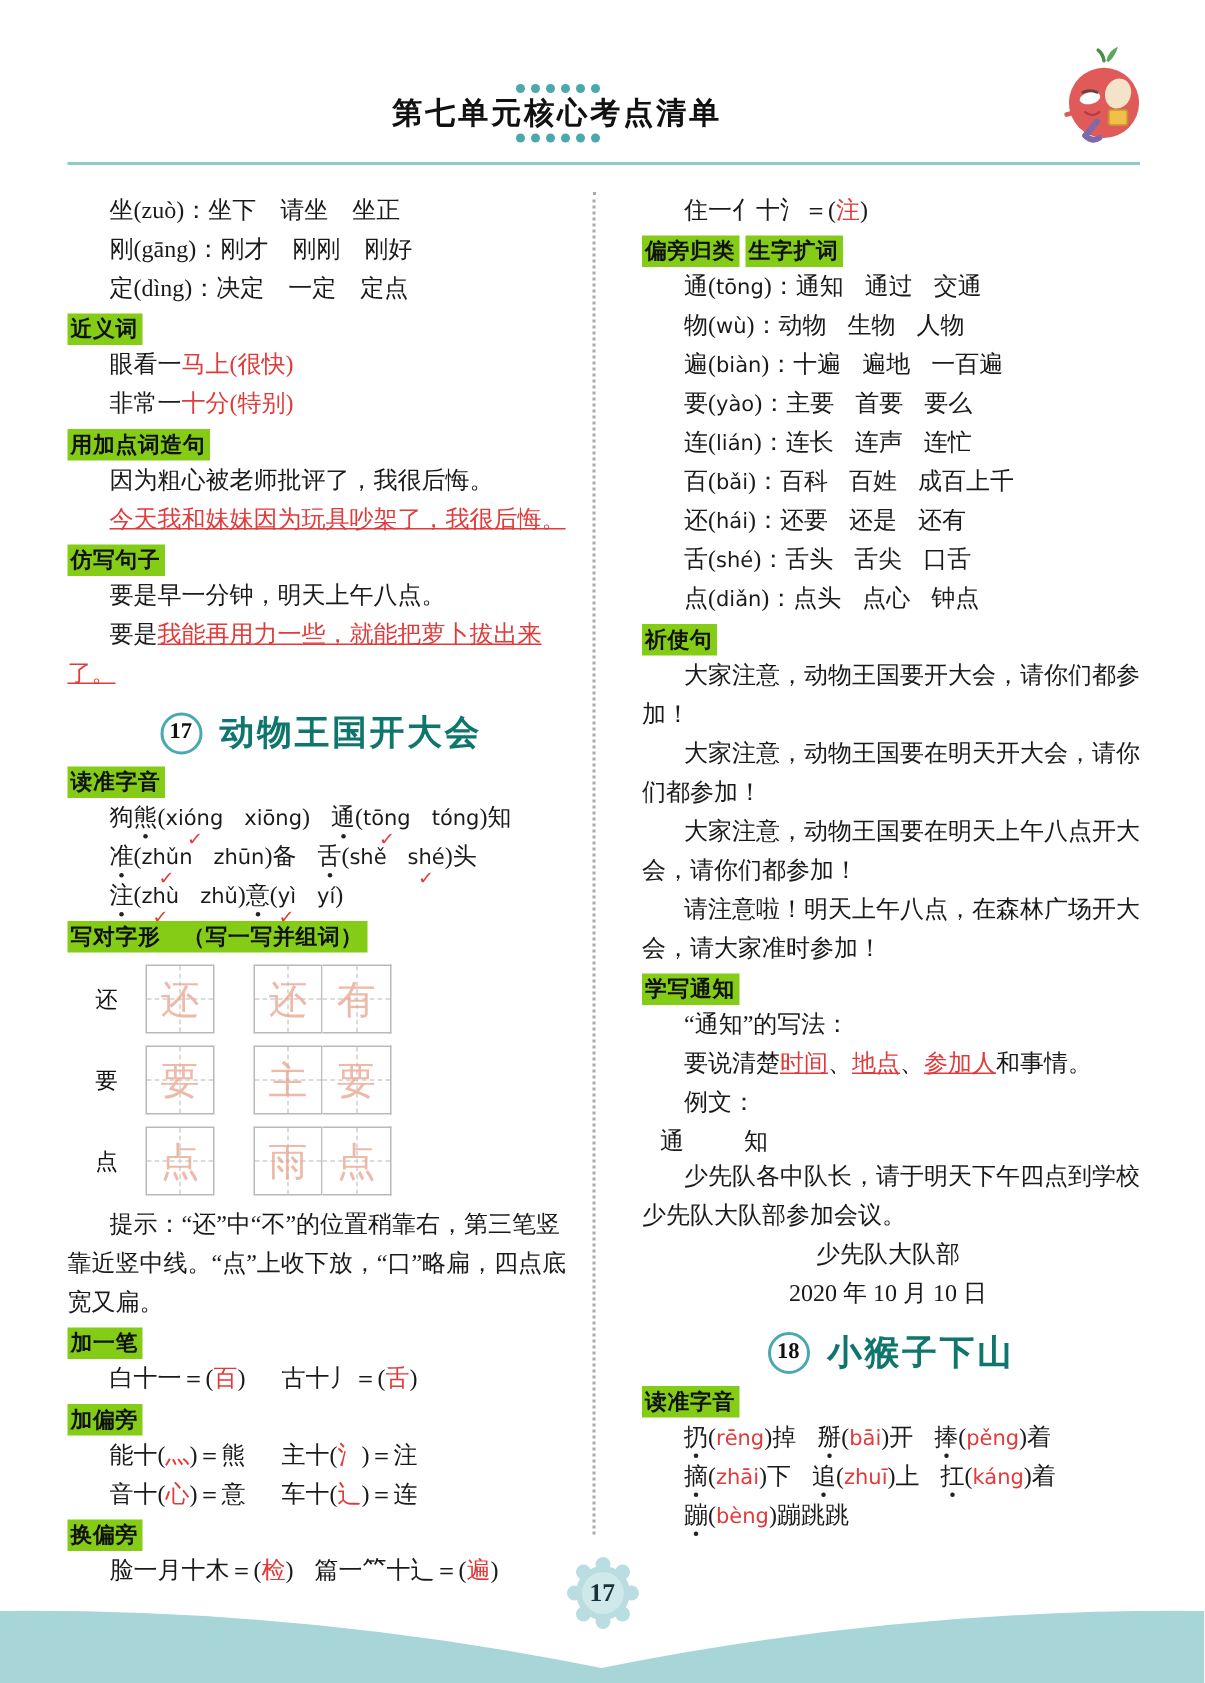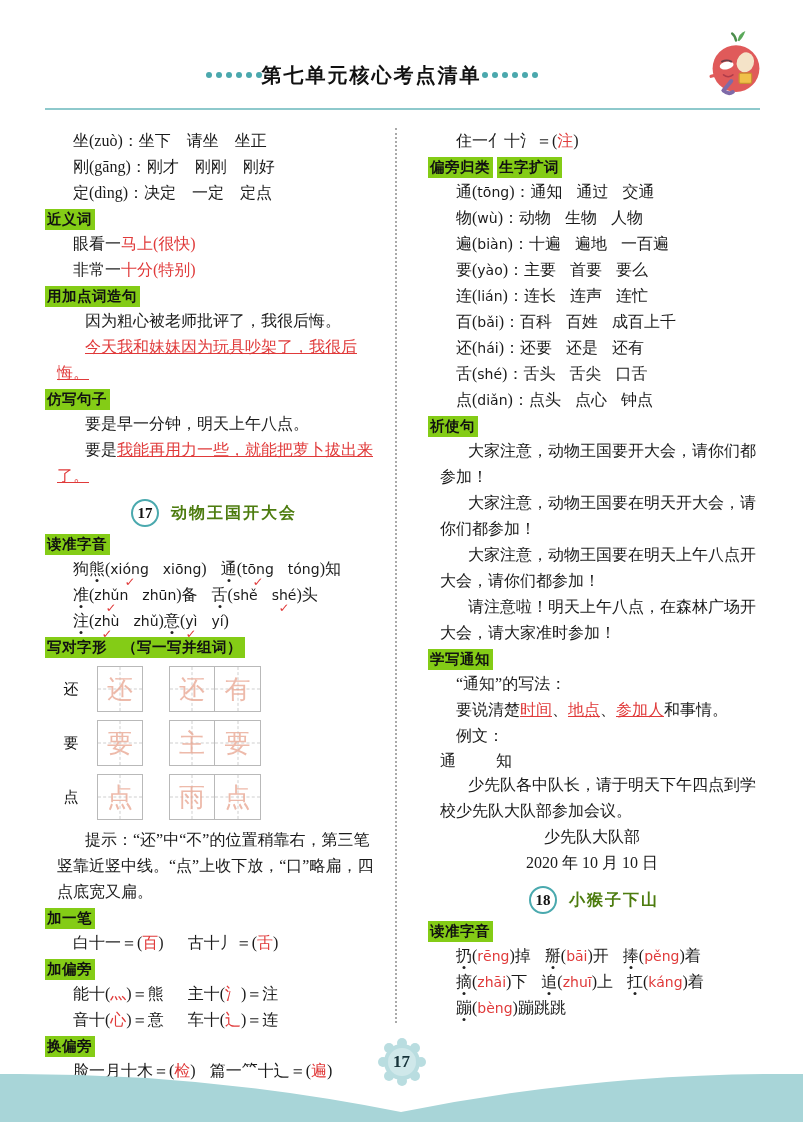--- a/index.html
+++ b/index.html
@@ -13,21 +13,21 @@
     overflow: hidden;
   }
   .page { position:relative; width:803px; height:1122px; }
 
   
   .header {
     position:absolute; left:0; top:52px; width:803px; height:46px;
   }
   .header-title-wrap {
     display:flex; align-items:center; justify-content:center; 
-    height:46px; padding-right:60px;
+    height:46px; padding-right:60px;flex-direction:column;
   }
   .dots { display:flex; gap:4px; align-items:center; }
   .dots i { width:6px; height:6px; border-radius:50%; background:#4ba8ad; display:block; }
   .header-title {
     font-family:"Liberation Serif","DejaVu Serif",serif;
     font-weight:bold; font-size:20px; letter-spacing:2px; color:#111;
   }
   .header-rule {
     position:absolute; left:45px; top:108px; width:715px; height:2px;
     background:#8ec9cc;
@@ -51,21 +51,21 @@
     font-family:"Liberation Sans","DejaVu Sans",sans-serif;
     font-weight:bold; font-size:14.5px; color:#111;
     background:#84cc16;
     display:inline-block; padding:1px 3px 1px 2px;
     margin:3px 0 1px 0; letter-spacing:0.5px;
   }
   .line {
     font-size:16px; line-height:26px; margin:0; padding-left:28px;
     white-space:nowrap;
   }
-  .line.wrap { white-space:normal; padding-left:0; text-indent:28px; line-height:26px;margin-left:12px; }
+  .line.wrap { white-space:normal; padding-left:0; text-indent:28px; line-height:26px; }
   .py { font-family:"DejaVu Sans","Liberation Sans",sans-serif; font-size:14px; }
   .red { color:#e03a3a; }
   .redu { color:#e03a3a; text-decoration:underline; }
   .blacku { }
   .sp { display:inline-block; width:14px; }
   .sp2 { display:inline-block; width:24px; }
 
   
   .dotted { position:relative; }
   .dotted::after {
@@ -87,21 +87,21 @@
     gap:12px; margin:10px 0 4px 0;
   }
   .lesson-num {
     width:28px; height:28px; border-radius:50%;
     border:2.5px solid #4aa9ae; background:#fff;
     display:flex; align-items:center; justify-content:center;
     font-family:"Liberation Serif",serif; font-weight:bold; font-size:15px; color:#111;
   }
   .lesson-title {
     font-family:"Liberation Serif","DejaVu Serif",serif;
-    font-weight:bold; font-size:16px; letter-spacing:2px; color:#4d7c0f;
+    font-weight:bold; font-size:23px; letter-spacing:2px; color:#0f766e;
   }
 
   
   .grid-area { margin:6px 0 4px 0; }
   .grid-row { display:flex; align-items:center; height:48px; margin-bottom:6px; }
   .grid-label {
     width:52px; text-align:center; font-size:15px; color:#111;
   }
   .cell {
     width:46px; height:46px; position:relative;

